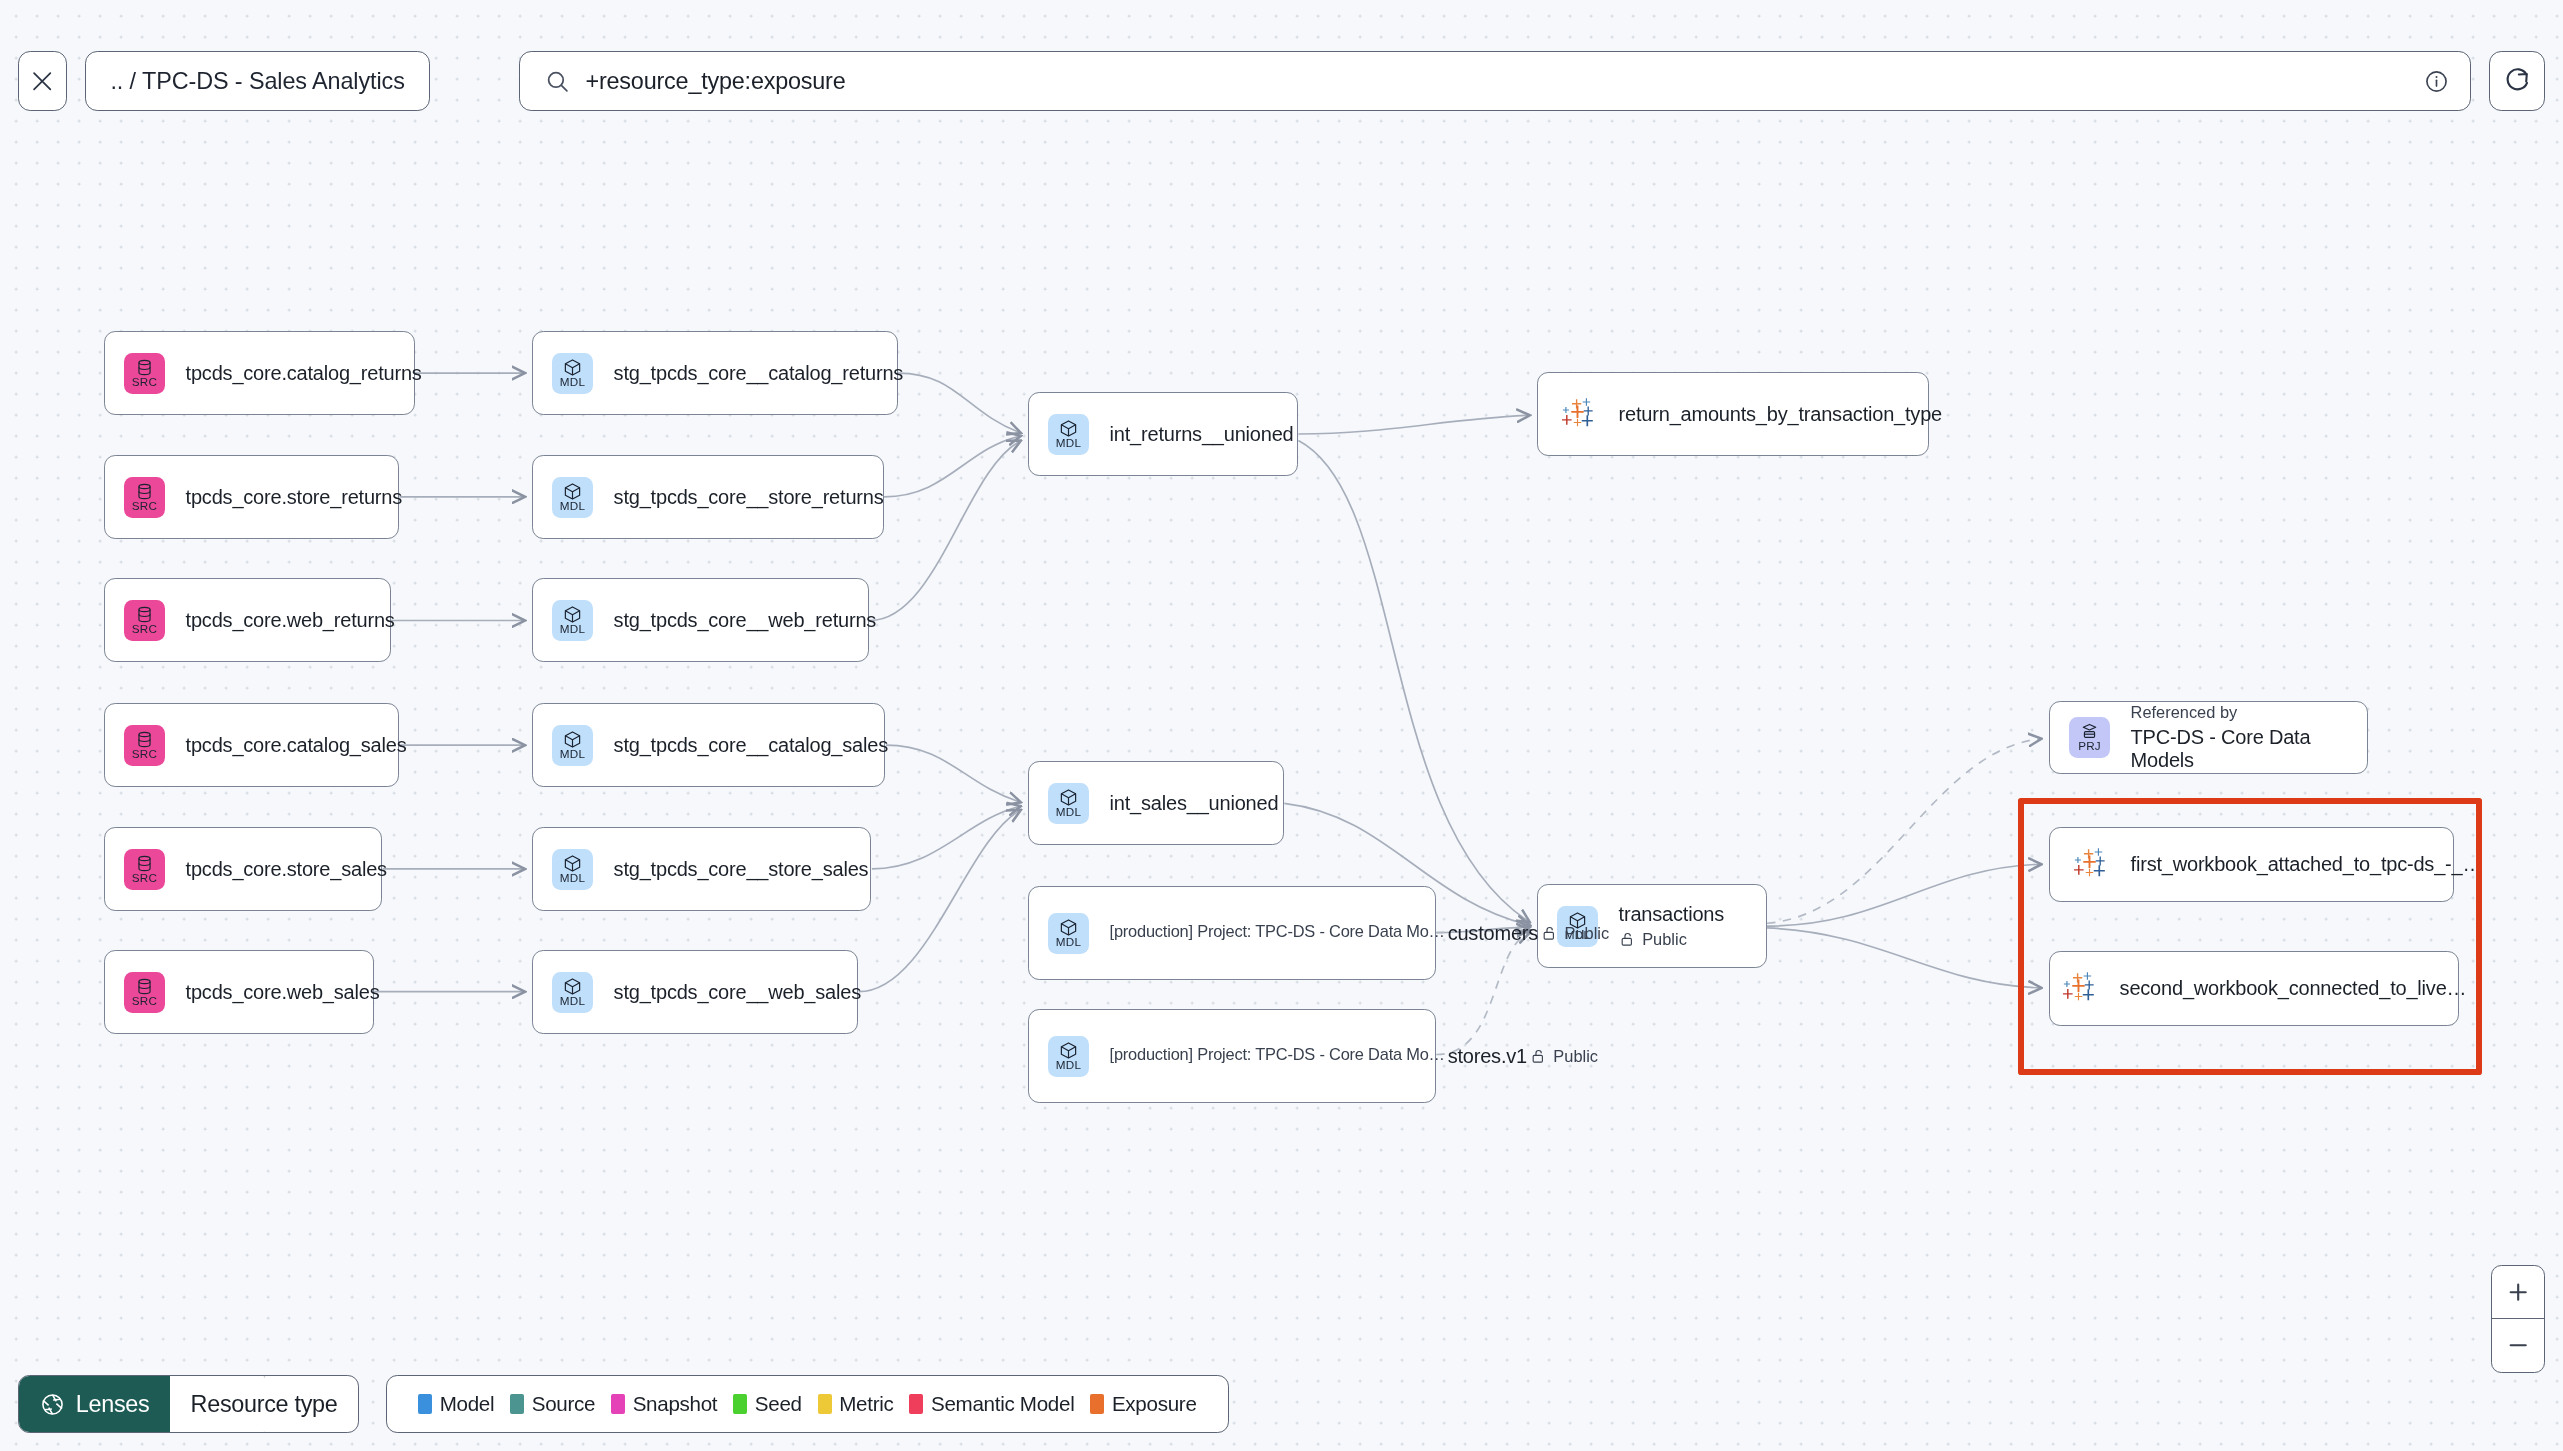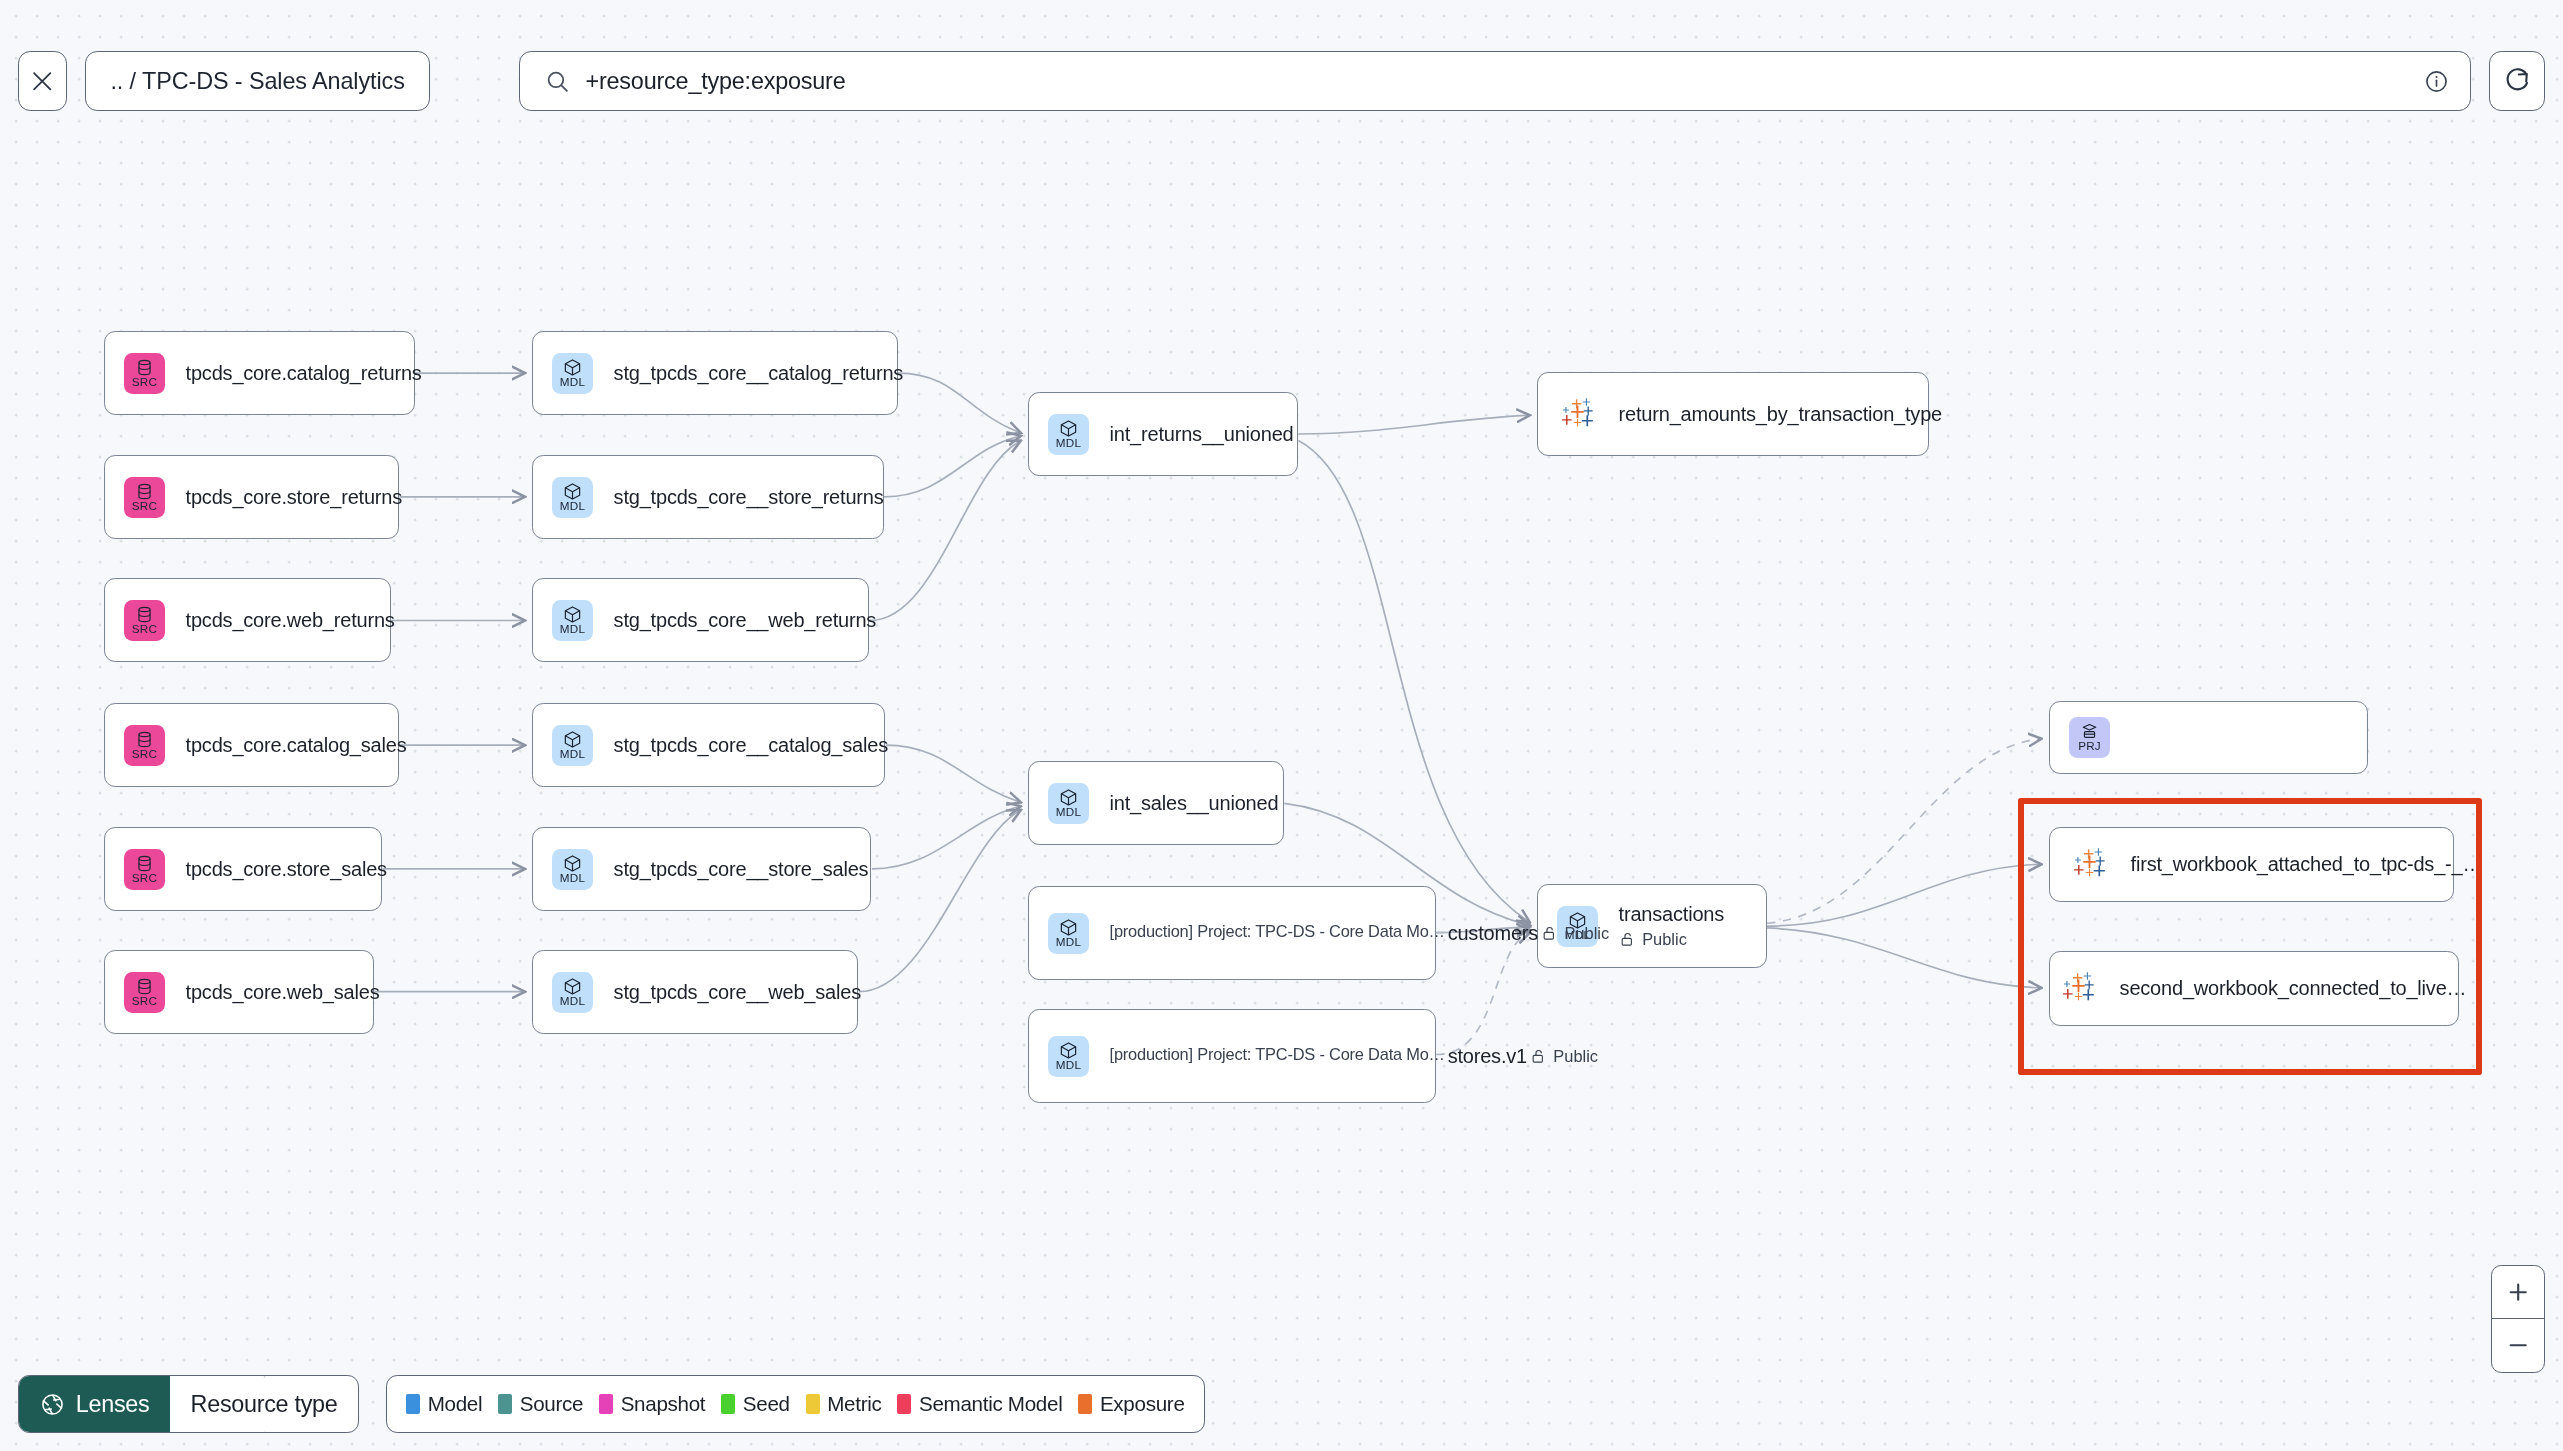--- a/index.html
+++ b/index.html
@@ -85,21 +85,21 @@
     display:flex; height:58px; border-radius:11.2px; overflow:hidden;
     border:1.3px solid #5c6576; background:#fff;
   }
   #lenses-btn {
     background:#1d5b54; color:#fff; display:flex; align-items:center; gap:11.2px;
     padding:0 20.6px; font-size:23.4px; letter-spacing:-0.3px;
   }
   #resource-type-btn { display:flex; align-items:center; gap:13px; padding:0 20.6px; font-size:23.4px; color:#1b2029; letter-spacing:-0.3px;flex-direction:column;}
   #legend {
     height:58px; background:#fff; border:1.3px solid #5c6576; border-radius:11.2px;
-    display:flex; align-items:center; gap:16px; padding:0 19px;
+    display:flex; align-items:center; gap:16px; padding:0 31px;
   }
   .leg-item { display:flex; align-items:center; gap:7.5px; font-size:20.6px; color:#1b2029; letter-spacing:-0.3px;}
   .leg-sw { width:14px; height:19.7px; border-radius:1.9px; flex:none;}
 
   
   #zoom-ctrl {
     position:absolute; right:18px; bottom:78px; width:54px;
     background:#fff; border:1.4px solid #5c6576; border-radius:10.3px;
     display:flex; flex-direction:column; z-index:30; overflow:hidden;
   }
@@ -405,20 +405,24 @@
     </div>
     <div class="node" style="left: 2049px; top: 701px; width: 319px; height: 73px;">
       <div class="badge prj">
         <svg class="bg-ic" viewBox="0 0 24 24" width="19" height="19" fill="none" stroke="#1b2330" stroke-width="1.5" stroke-linejoin="round">
           <path d="M4.2 6.6 L12 3.1 L19.8 6.6 L12 10.1 Z"></path>
           <rect x="5.6" y="12.2" width="12.8" height="7.2" rx="1.4"></rect>
           <path d="M5.6 15.4 L18.4 15.4"></path>
         </svg>
         <span class="bg-tx">PRJ</span>
       </div>
+      <div class="stack">
+        <span class="s2" style="font-size:16.4px">Referenced by</span>
+        <span class="s1">TPC-DS - Core Data Models</span>
+      </div>
     </div>
     <div class="node" style="left: 2049px; top: 827px; width: 405px; height: 75px;">
       <div class="badge exp">
         <svg width="41" height="37" viewBox="0 0 46 36">
           <path d="M16.8 6 H27.2 M22 0.7999999999999998 V11.2" stroke="#e8843c" stroke-width="1.56" stroke-linecap="butt"></path>
           <path d="M28.8 4 H37.2 M33 -0.20000000000000018 V8.2" stroke="#4a86b8" stroke-width="1.3" stroke-linecap="butt"></path>
           <path d="M6.6 13 H13.4 M10 9.6 V16.4" stroke="#4a86b8" stroke-width="1.3" stroke-linecap="butt"></path>
           <path d="M16 15 H30 M23 8 V22" stroke="#e8702c" stroke-width="2.1" stroke-linecap="butt"></path>
           <path d="M30 14 H40 M35 9 V19" stroke="#2f5f96" stroke-width="1.5" stroke-linecap="butt"></path>
           <path d="M5.6 24 H16.4 M11 18.6 V29.4" stroke="#c0392b" stroke-width="1.62" stroke-linecap="butt"></path>

